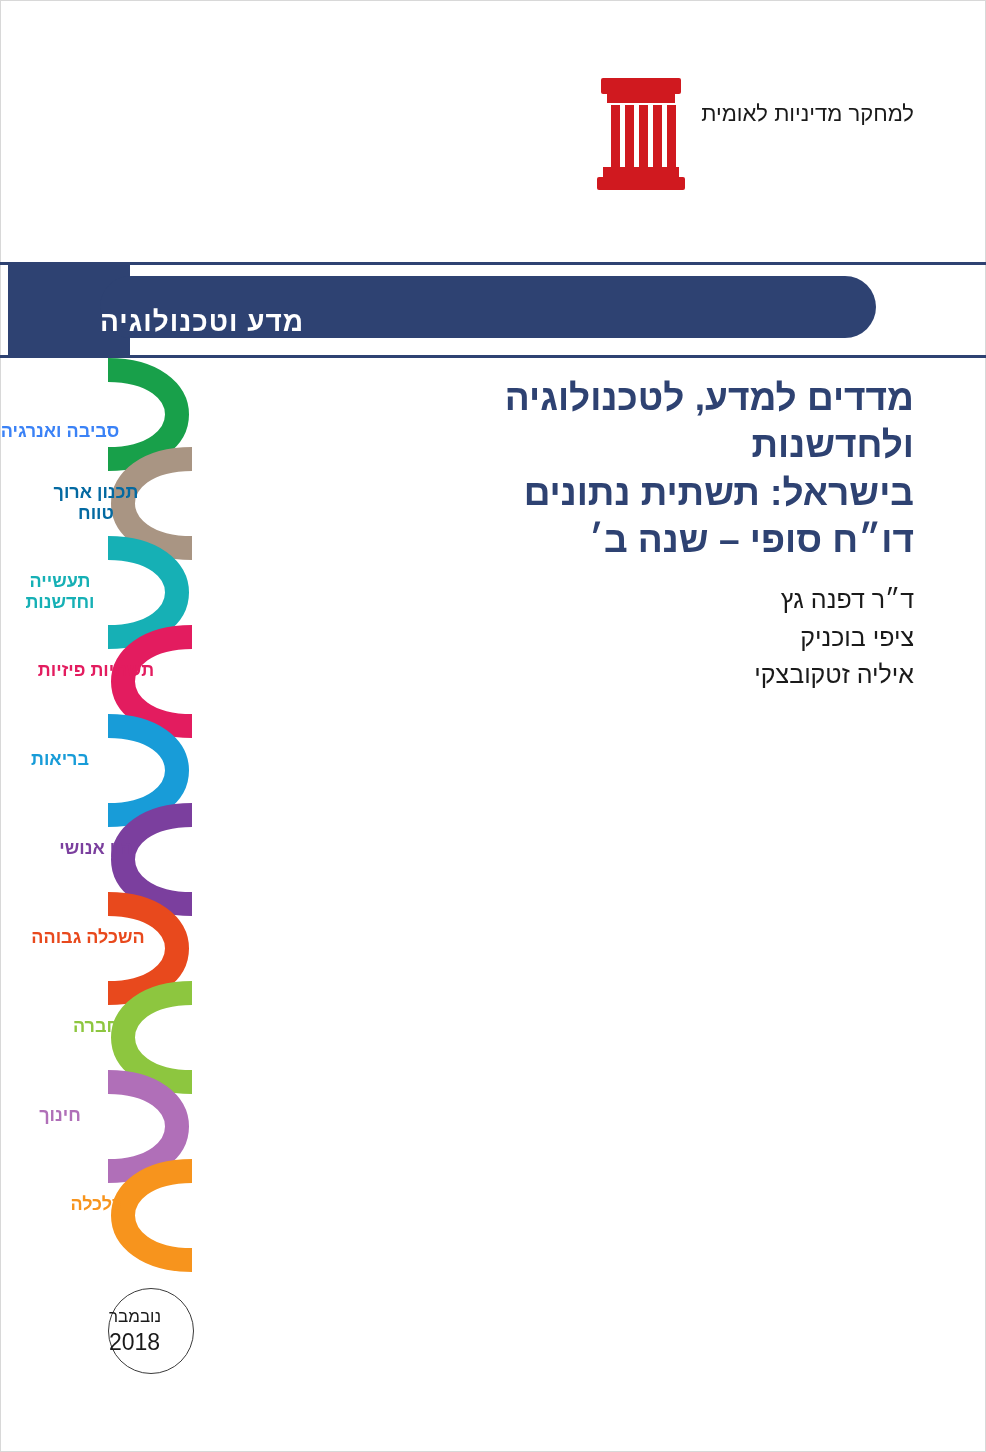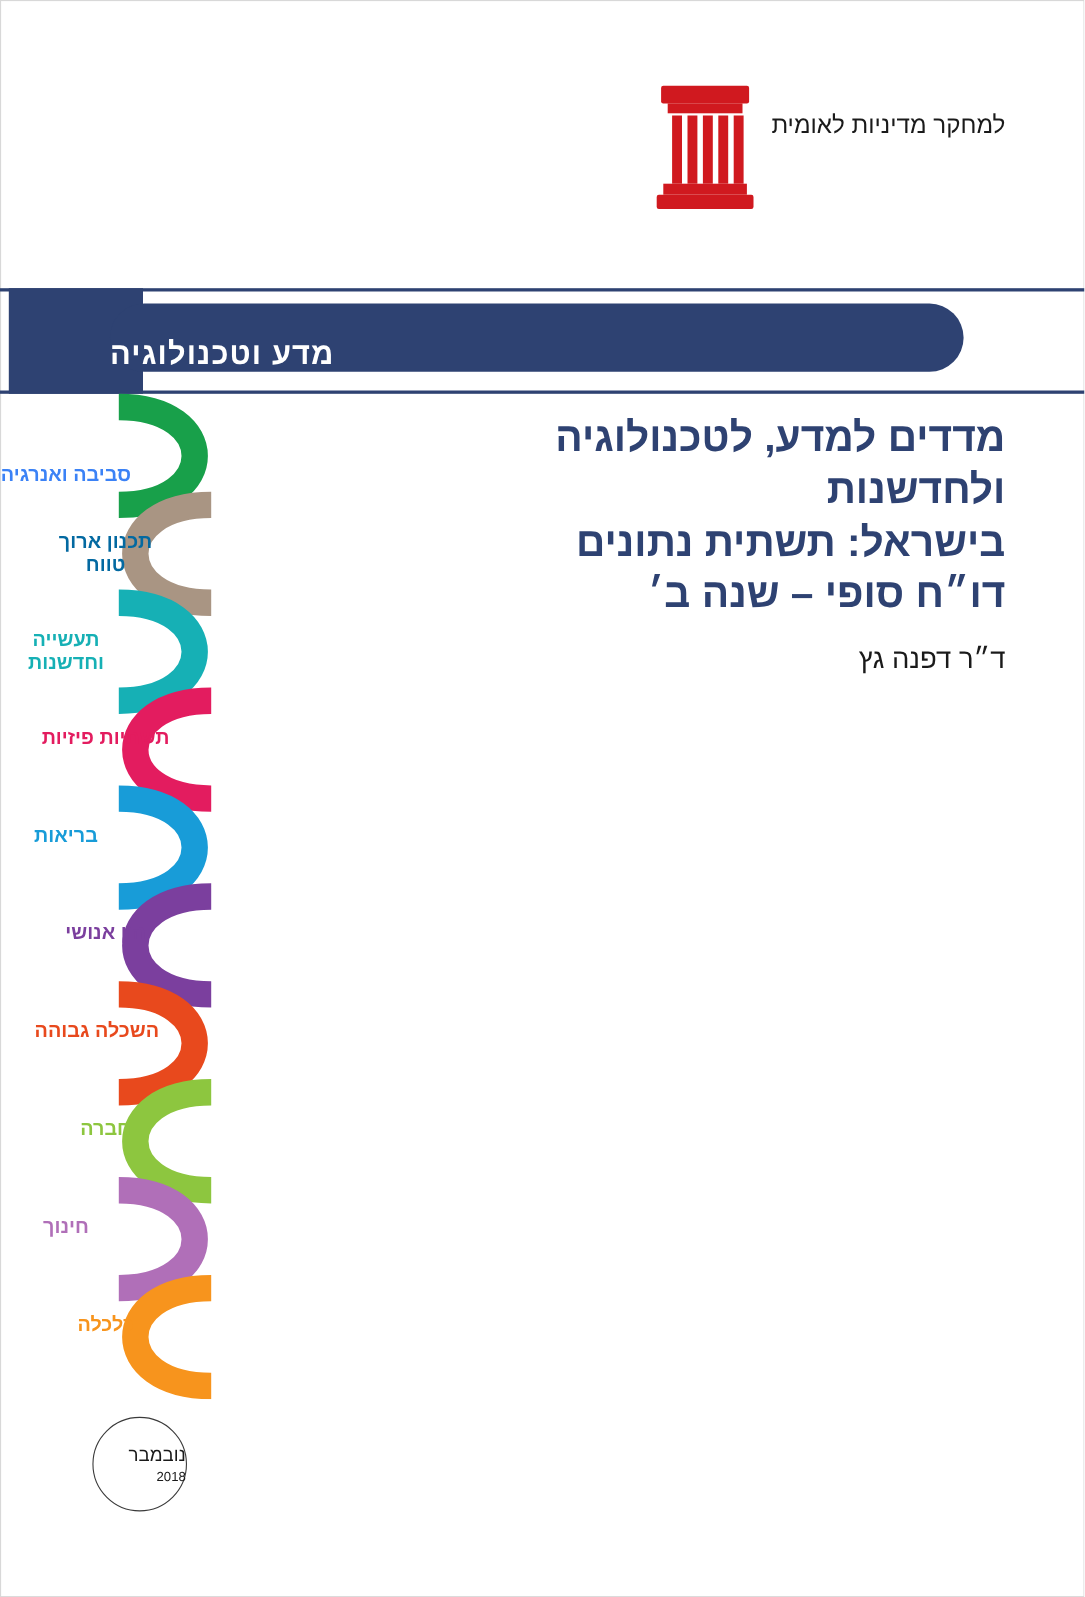--- a/index.html
+++ b/index.html
@@ -179,39 +179,39 @@
     direction: rtl;
     font-size: 18px;
     font-weight: bold;
     line-height: 1.2;
     width: 120px;
   }
 
   
   .date-seal {
     position: absolute;
-    left: 84px;
+    left: 108px;
     top: 1288px;
     width: 84px;
     height: 84px;
     border: 1px solid #3a3a3a;
     border-radius: 50%;
     display: flex;
     flex-direction: column;
-    align-items: flex-start;
+    align-items: flex-end;
     justify-content: center;
     direction: rtl;
   }
   .date-seal .m {
     font-size: 17px;
     color: #1a1a1a;
     font-weight: normal;
   }
   .date-seal .y {
-    font-size: 12px;
+    font-size: 23px;
     color: #1a1a1a;
     margin-top: 2px;
   }
 </style>
 </head>
 <body>
 
 <div class="page">
   <div class="page-frame"></div>
 
@@ -243,20 +243,22 @@
 
   <div class="title-block">
     <div class="doc-title">
       <div>מדדים למדע, לטכנולוגיה</div>
       <div>ולחדשנות</div>
       <div>בישראל: תשתית נתונים</div>
       <div>דו״ח סופי – שנה ב׳</div>
     </div>
     <div class="authors">
       <div>ד״ר דפנה גץ</div>
+      <div>ציפי בוכניק</div>
+      <div>איליה זטקובצקי</div>
     </div>
   </div>
 
   <div class="ribbon">
     <svg width="360" height="920" viewBox="0 0 360 920">
       <g id="ribbon-paths" fill="none" stroke-width="24" stroke-linecap="butt">
           <path d="M 108 18 C 200 18, 200 107, 108 107" stroke="#18a04a" fill="none" stroke-width="24"></path>
           <path d="M 192 107 C 100 107, 100 196, 192 196" stroke="#a99583" fill="none" stroke-width="24"></path>
           <path d="M 108 196 C 200 196, 200 285, 108 285" stroke="#16b0b5" fill="none" stroke-width="24"></path>
           <path d="M 192 285 C 100 285, 100 374, 192 374" stroke="#e31c5f" fill="none" stroke-width="24"></path>

